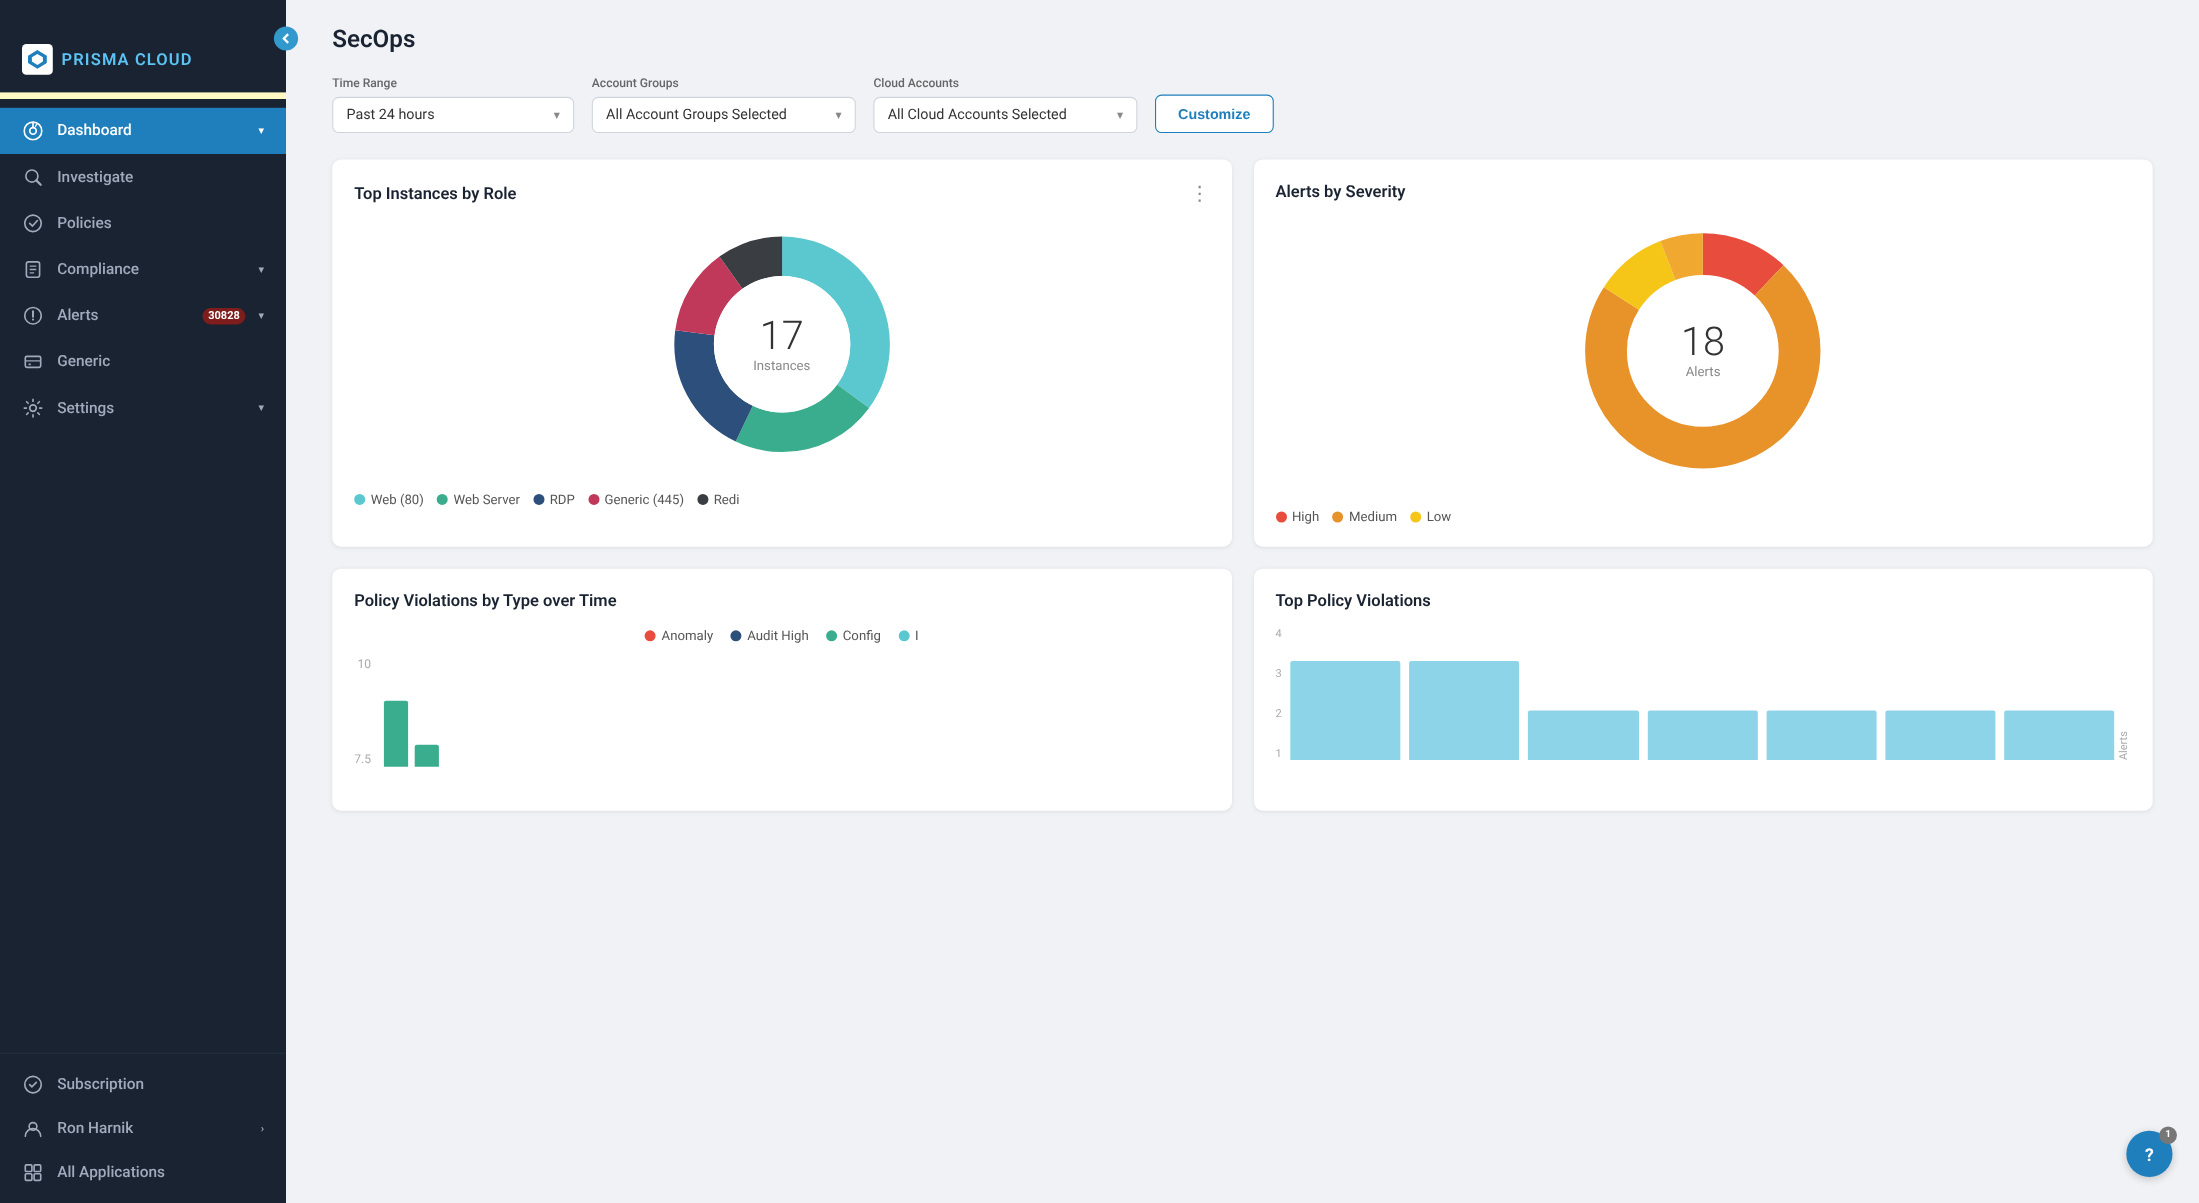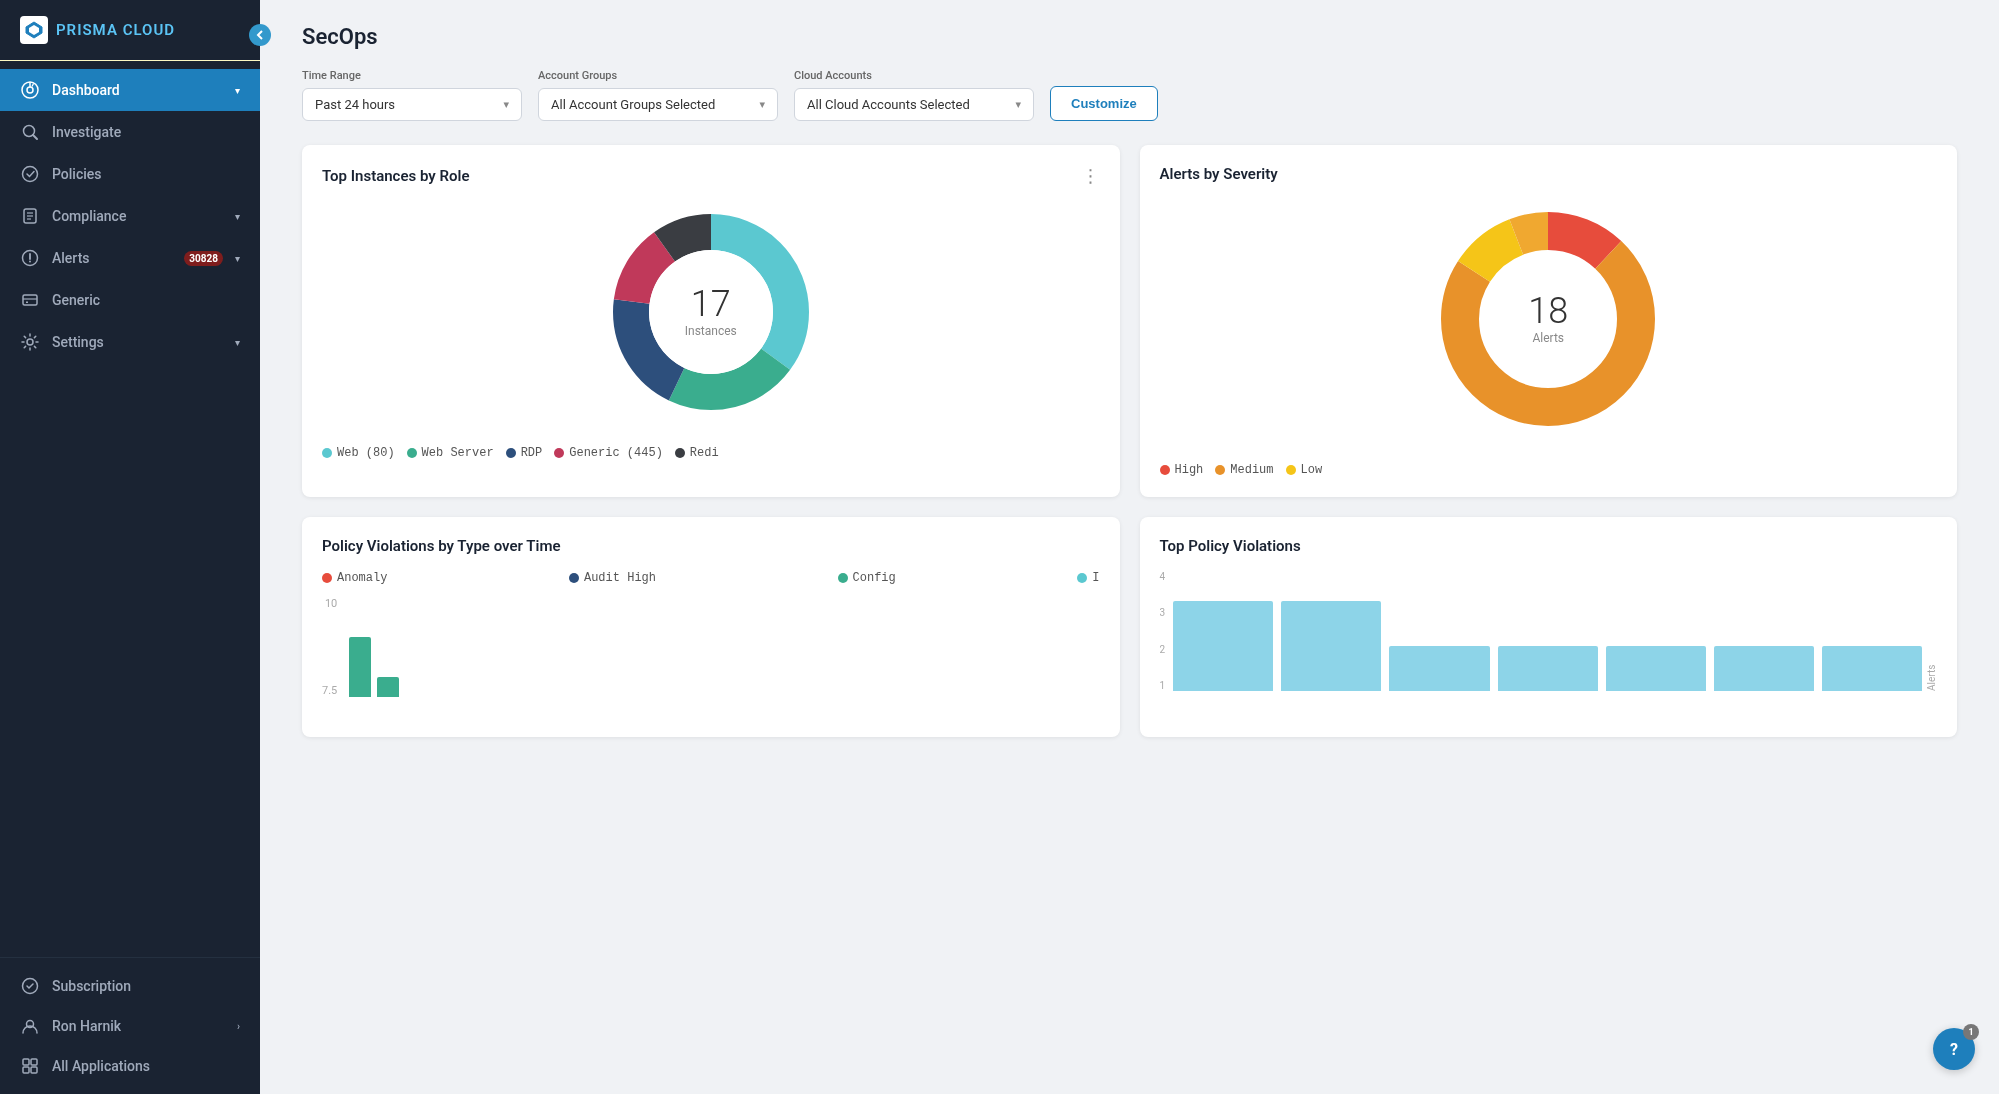--- a/index.html
+++ b/index.html
@@ -1,20 +1,20 @@
 <!DOCTYPE html>
 <html><head>
   <meta charset="utf-8">
   <style>
     * { box-sizing: border-box; margin: 0; padding: 0; }
     body { font-family: -apple-system, BlinkMacSystemFont, 'Segoe UI', Roboto, sans-serif; background: #f0f2f5; display: flex; height: 100vh; overflow: hidden; }
 
     
     .sidebar { width: 260px; min-width: 260px; background: #1a2332; display: flex; flex-direction: column; height: 100vh; position: relative; }
-    .sidebar-header { padding: 16px 20px; display: flex; align-items: center; justify-content: space-between; border-bottom: 1px solid #fef9c3; }
+    .sidebar-header { padding: 16px 20px; display: flex; align-items: center; justify-content: space-between; border-bottom: 6px solid #fef9c3; margin-top: 24px; }
     .sidebar-logo { display: flex; align-items: center; gap: 8px; }
     .logo-icon { width: 28px; height: 28px; background: #fff; border-radius: 4px; display: flex; align-items: center; justify-content: center; }
     .logo-icon svg { width: 20px; height: 20px; }
     .logo-text { color: #fff; font-size: 15px; font-weight: 600; letter-spacing: 1px; }
     .logo-text span { color: #5bc4f5; }
     .collapse-btn { width: 22px; height: 22px; background: #3399cc; border-radius: 50%; display: flex; align-items: center; justify-content: center; cursor: pointer; position: absolute; right: -11px; top: 24px; z-index: 10; }
     .collapse-btn svg { width: 12px; height: 12px; fill: white; }
 
     .nav-items { flex: 1; padding: 8px 0; overflow-y: auto; }
     .nav-item { display: flex; align-items: center; padding: 11px 20px; cursor: pointer; color: #a0aabb; font-size: 14px; font-weight: 500; gap: 12px; position: relative; }
@@ -52,23 +52,23 @@
     .more-icon { color: #888; font-size: 18px; cursor: pointer; }
 
     
     .chart-container { display: flex; flex-direction: column; align-items: flex-start; }
     .donut-wrap { position: relative; width: 220px; height: 220px; margin: 0 auto 16px; }
     .donut-wrap svg { width: 100%; height: 100%; }
     .donut-center { position: absolute; top: 50%; left: 50%; transform: translate(-50%, -50%); text-align: center; }
     .donut-number { font-size: 36px; font-weight: 300; color: #333; line-height: 1; }
     .donut-label { font-size: 12px; color: #888; margin-top: 2px; }
     .legend { display: flex; flex-wrap: wrap; justify-content: center; gap: 12px; margin-top: 8px; }
-    .legend-item { display: flex; align-items: center; gap: 5px; font-size: 12px; color: #555; font-family: Liberation Mono, monospace; }
+    .legend-item { display: flex; align-items: center; gap: 5px; font-size: 12px; color: #555; }
     .legend-dot { width: 10px; height: 10px; border-radius: 50%; flex-shrink: 0; }
-    .bar-chart-legend { display: flex; flex-wrap: wrap; gap: 16px; margin-bottom: 12px; justify-content: space-between; }
+    .bar-chart-legend { display: flex; flex-wrap: wrap; gap: 16px; margin-bottom: 12px; justify-content: center; }
 
     
     .card.partial { height: 220px; overflow: hidden; }
 
     
     .help-btn { position: fixed; bottom: 24px; right: 24px; width: 42px; height: 42px; background: #1e7fbc; border-radius: 50%; display: flex; align-items: center; justify-content: center; color: #fff; font-size: 16px; font-weight: 700; cursor: pointer; box-shadow: 0 2px 8px rgba(0,0,0,0.2); z-index: 100; }
 
     
     .donut-svg { transform: rotate(-90deg); }
   </style>

